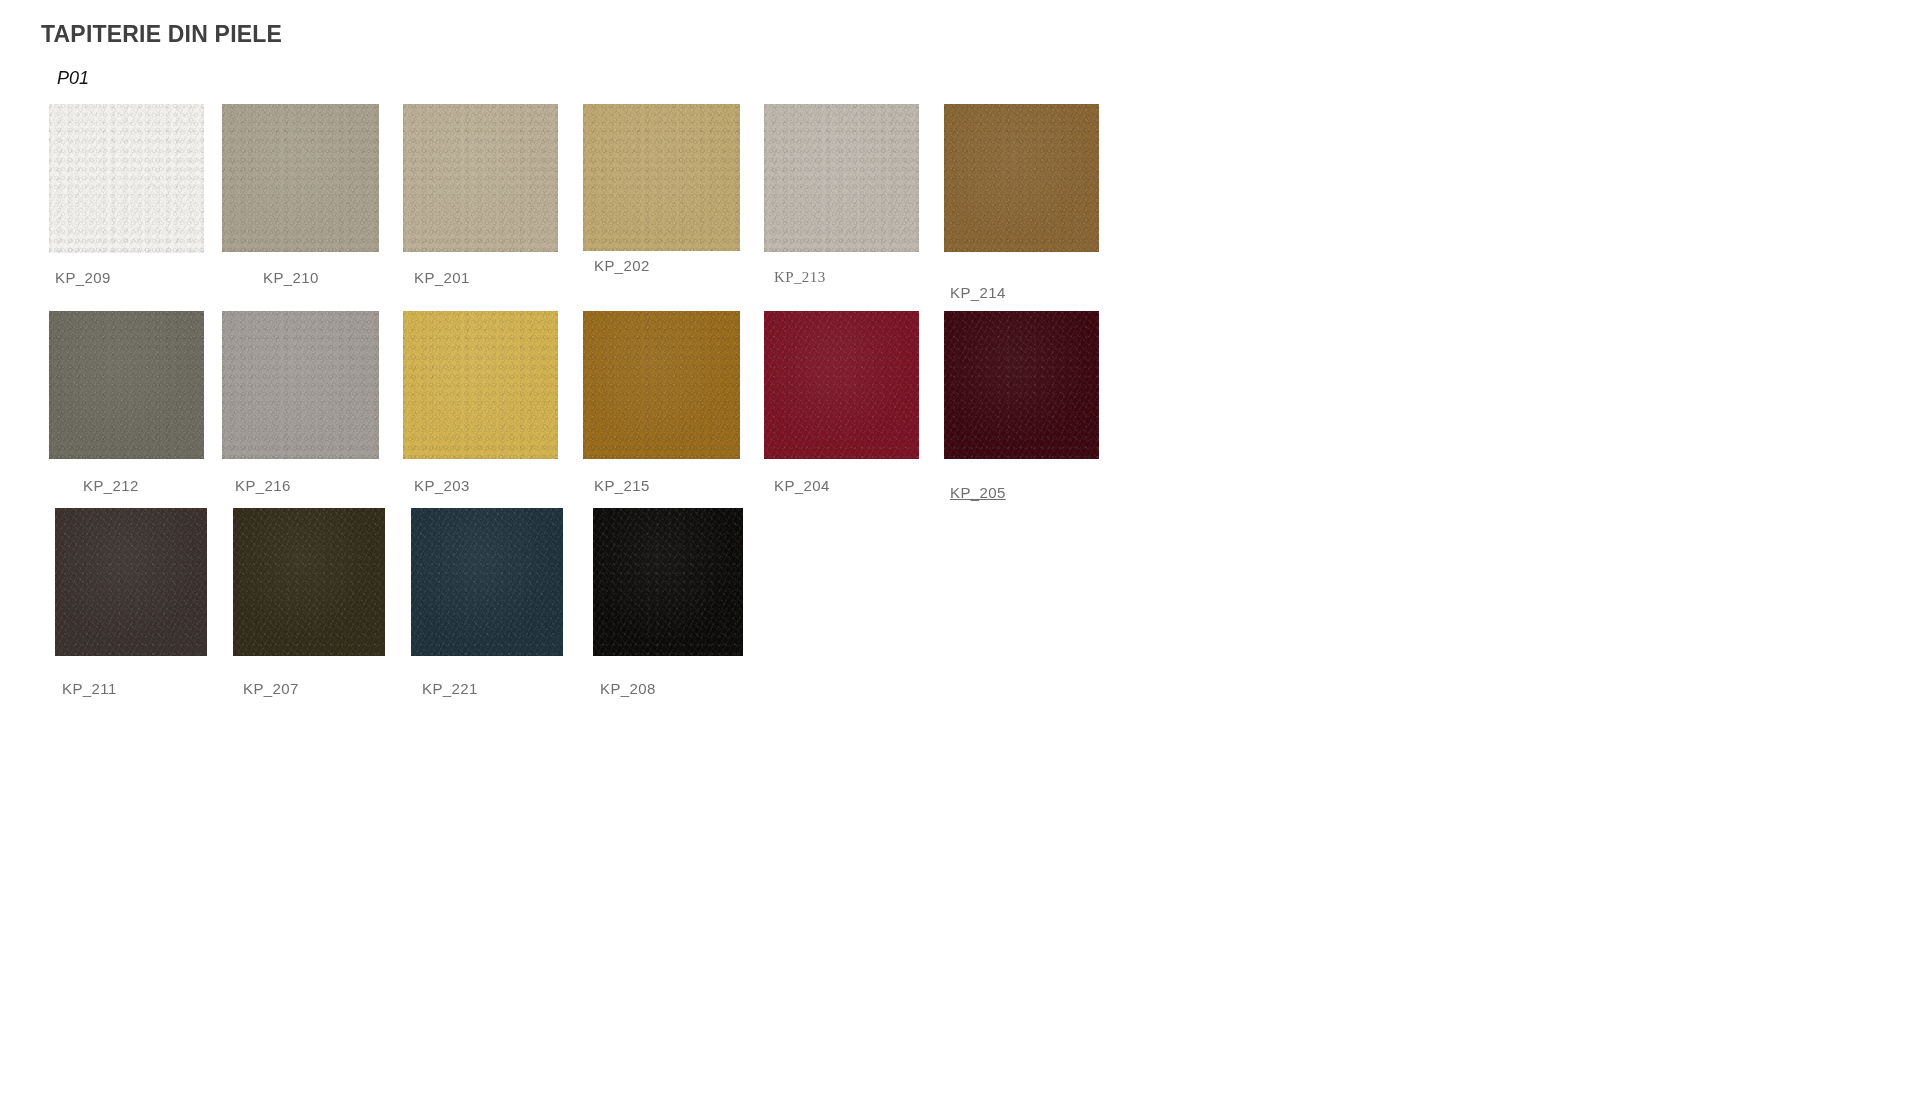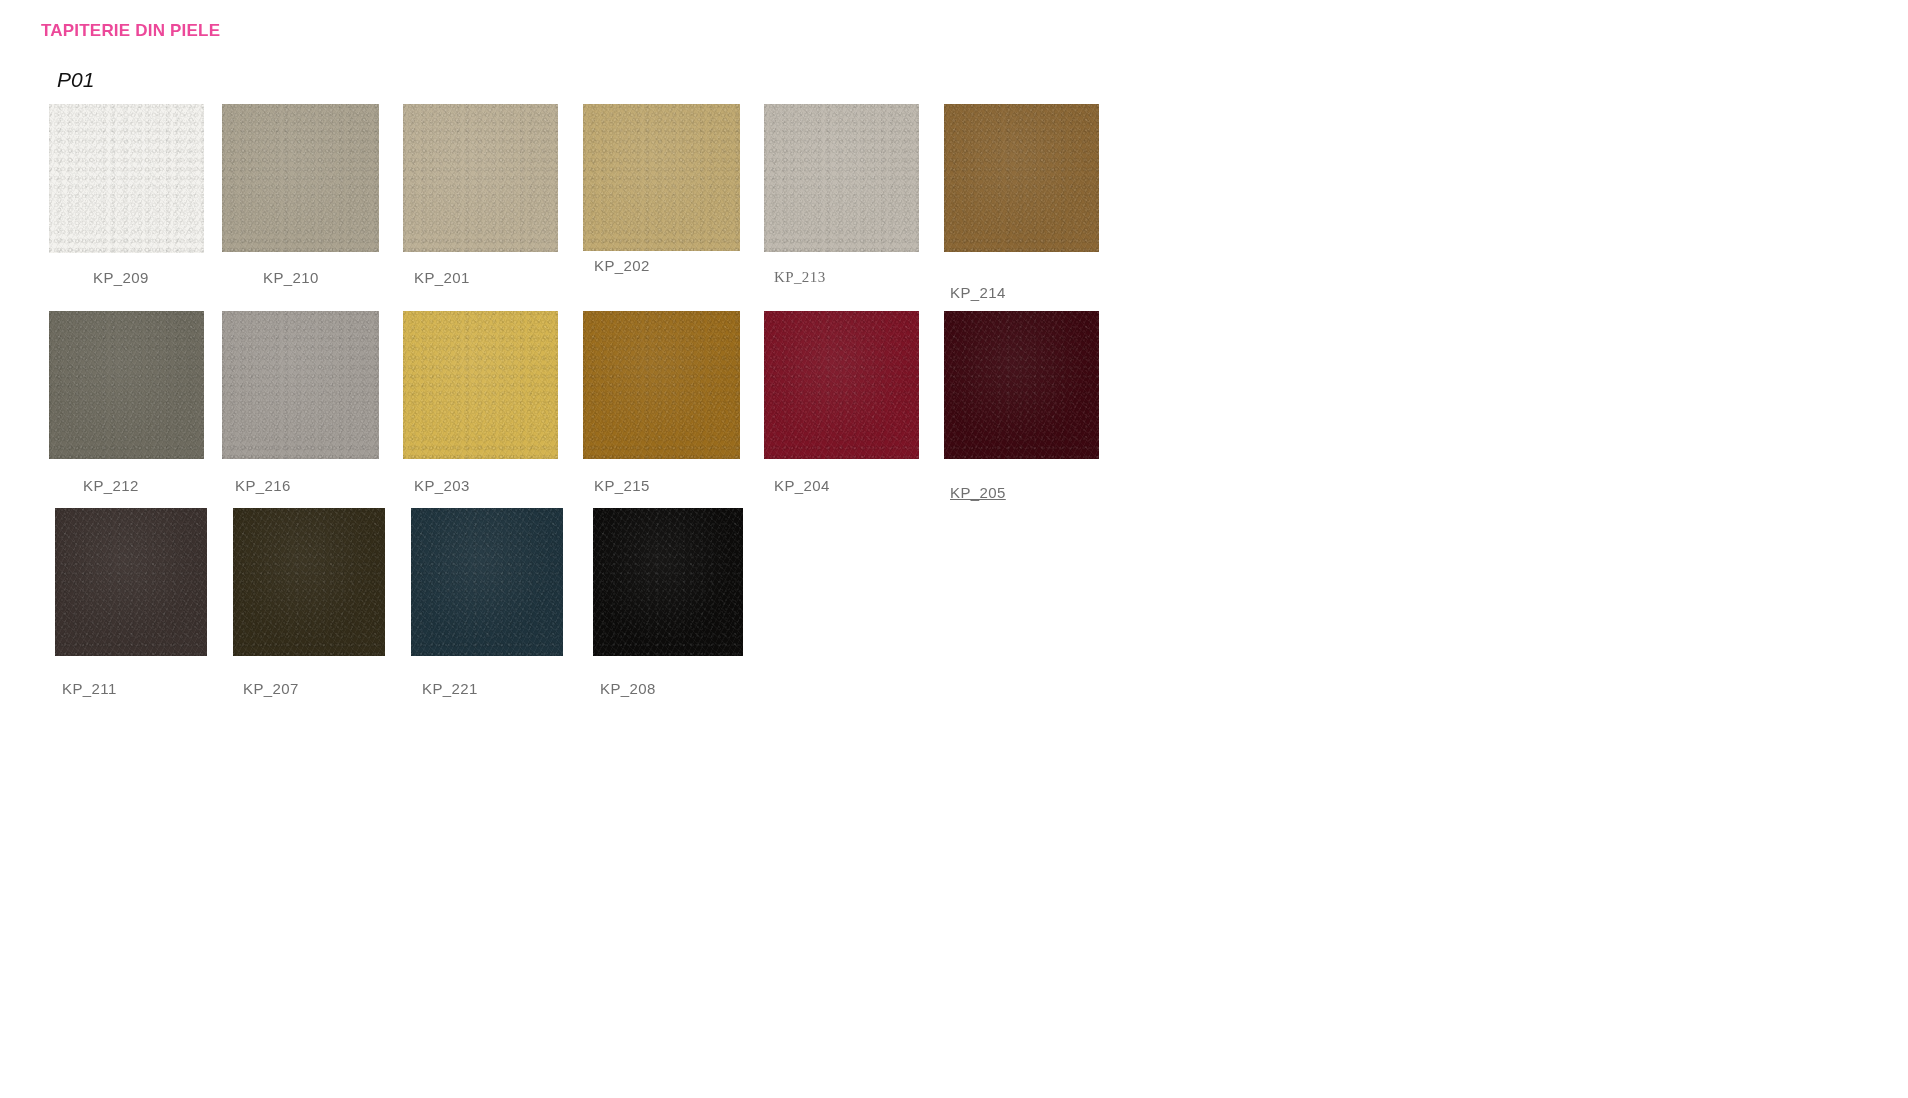--- a/index.html
+++ b/index.html
@@ -11,31 +11,31 @@
     width: 1908px;
     height: 1098px;
     font-family: "Liberation Sans", sans-serif;
     position: relative;
     overflow: hidden;
   }
   #page-title {
     position: absolute;
     left: 41px;
     top: 21px;
-    font-size: 17px;
+    font-size: 23px;
     font-weight: bold;
     letter-spacing: 0.2px;
-    color: #ec4899;
+    color: #404040;
     white-space: nowrap;
   }
   #group-label {
     position: absolute;
     left: 57px;
     top: 68px;
-    font-size: 21px;
+    font-size: 18px;
     font-style: italic;
     color: #111111;
     white-space: nowrap;
   }
   #swatch-grid {
     position: absolute;
     left: 0;
     top: 0;
     width: 1908px;
     height: 1098px;
@@ -82,21 +82,21 @@
 </style>
 </head>
 <body>
 
 <div id="page-title">TAPITERIE DIN PIELE</div>
 <div id="group-label">P01</div>
 
 <div id="swatch-grid">
     <div class="swatch-cell" style="left: 0px; top: 0px;">
       <div class="swatch-chip" style="position: absolute; left: 49px; top: 104px; width: 155px; height: 149px; background-color: rgb(243, 242, 238);"></div>
-      <div class="swatch-label" style="position: absolute; left: 55px; top: 269px; margin-left: 38px;">KP_209</div>
+      <div class="swatch-label" style="position: absolute; left: 55px; top: 269px;">KP_209</div>
     </div>
     <div class="swatch-cell" style="left: 0px; top: 0px;">
       <div class="swatch-chip" style="position: absolute; left: 222px; top: 104px; width: 157px; height: 148px; background-color: rgb(170, 162, 143);"></div>
       <div class="swatch-label" style="position: absolute; left: 235px; top: 269px; margin-left: 28px;">KP_210</div>
     </div>
     <div class="swatch-cell" style="left: 0px; top: 0px;">
       <div class="swatch-chip" style="position: absolute; left: 403px; top: 104px; width: 155px; height: 148px; background-color: rgb(188, 176, 150);"></div>
       <div class="swatch-label" style="position: absolute; left: 414px; top: 269px;">KP_201</div>
     </div>
     <div class="swatch-cell" style="left: 0px; top: 0px;">

